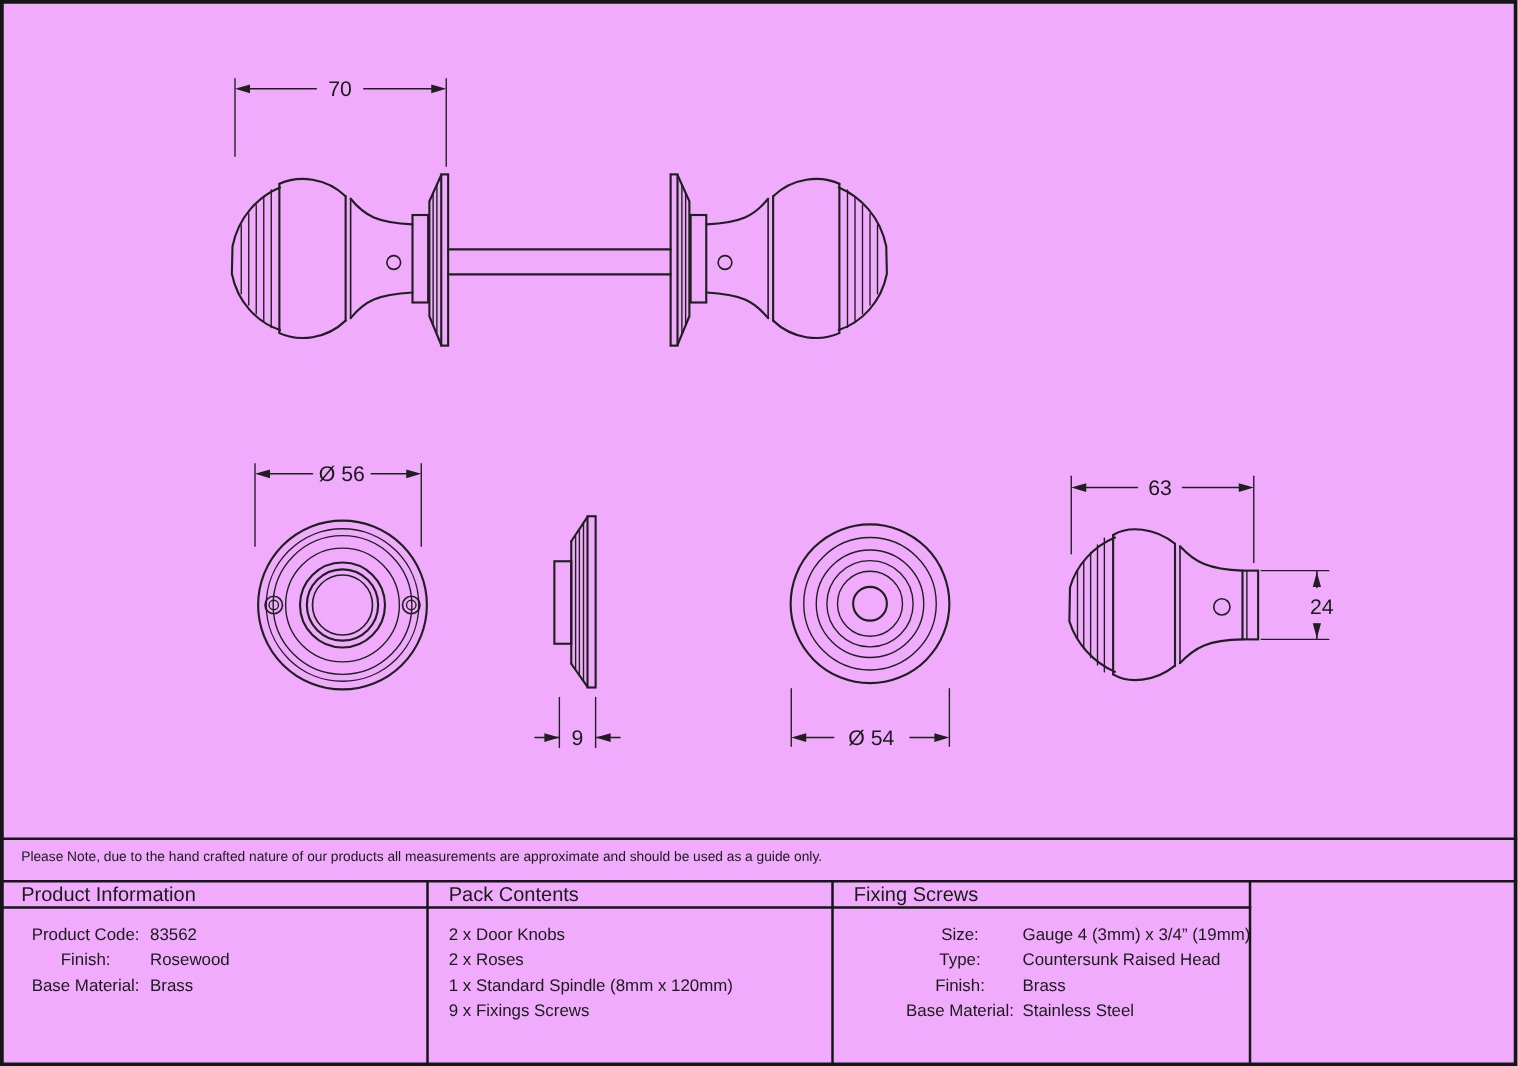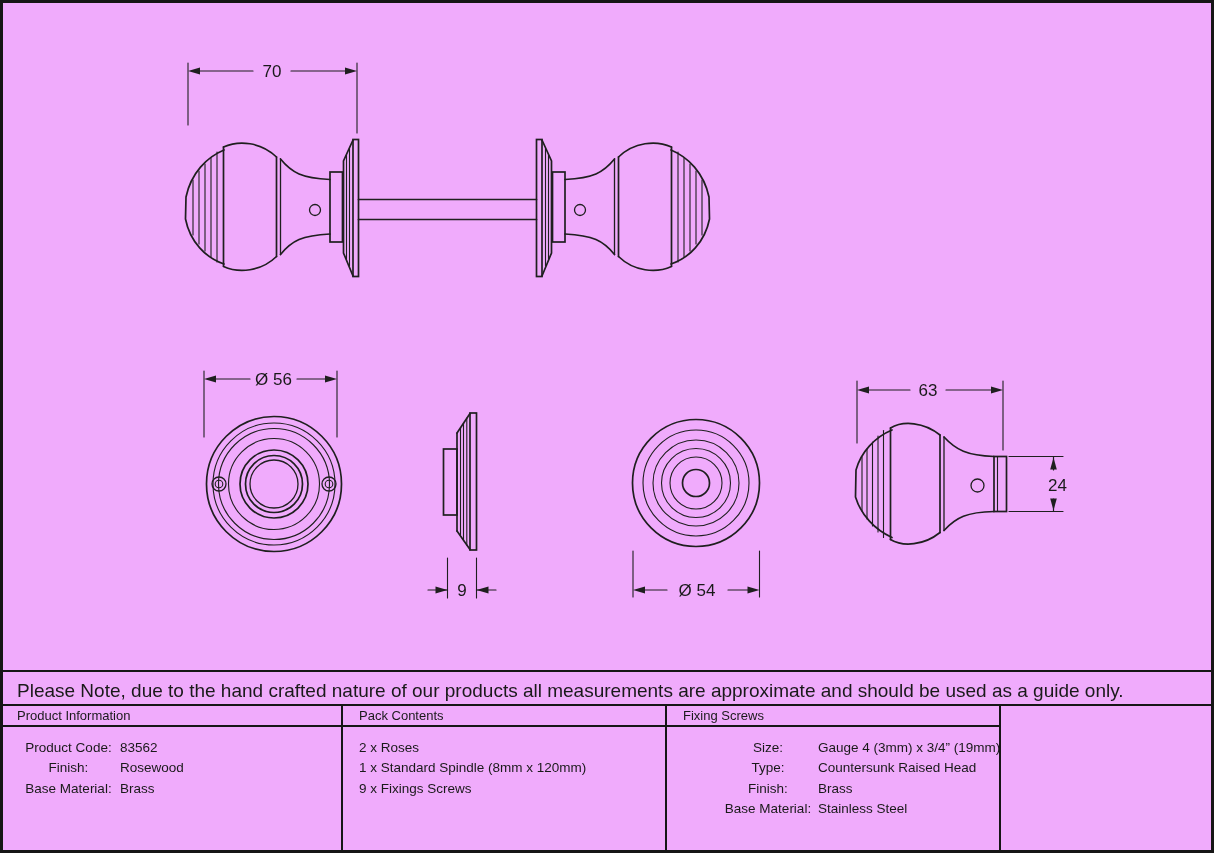--- a/index.html
+++ b/index.html
@@ -14,22 +14,22 @@
     stroke:#1f1f1f;fill:none;stroke-linecap:round;
   }
   .o{stroke-width:1.7;}          
   .t{stroke-width:1.1;}          
   .r2{stroke-width:1.3;}
   .d{stroke-width:1.2;}          
   .w{stroke-width:1.1;}          
   .arr{fill:#1f1f1f;stroke:none;}
   .whitefill{fill:#ffffff;}
   .dim-text{font-family:"Liberation Sans",sans-serif;font-size:17px;fill:#1a1a1a;stroke:none;}
-  .note-text{position:absolute;left:17px;top:680px;font-size:19px;z-index:3;}
-  .col-header{position:absolute;top:708px;font-size:13px;z-index:3;}
+  .note-text{position:absolute;left:17px;top:680px;font-size:11px;z-index:3;}
+  .col-header{position:absolute;top:708px;font-size:16px;z-index:3;}
   .cell-body{position:absolute;top:738px;font-size:13.5px;z-index:3;}
   .cell-row{display:flex;height:20.4px;line-height:20.4px;white-space:nowrap;text-align:center;}
   .lbl-103{display:inline-block;width:103px;}
   .lbl-100{display:inline-block;width:100px;margin-left:35px;}
   .list-row{height:20.4px;line-height:20.4px;white-space:nowrap;}
 </style>
 </head>
 <body>
 
 <div class="page">
@@ -216,20 +216,21 @@
       <span class="lbl-103">Finish:</span>
       <span>Rosewood</span>
     </div>
     <div class="cell-row">
       <span class="lbl-103">Base Material:</span>
       <span>Brass</span>
     </div>
   </div>
 
   <div class="cell-body" style="left:359px;">
+    <div class="list-row">2 x Door Knobs</div>
     <div class="list-row">2 x Roses</div>
     <div class="list-row">1 x Standard Spindle (8mm x 120mm)</div>
     <div class="list-row">9 x Fixings Screws</div>
   </div>
 
   <div class="cell-body" style="left:683px;">
     <div class="cell-row">
       <span class="lbl-100">Size:</span>
       <span>Gauge 4 (3mm) x 3/4” (19mm)</span>
     </div>

